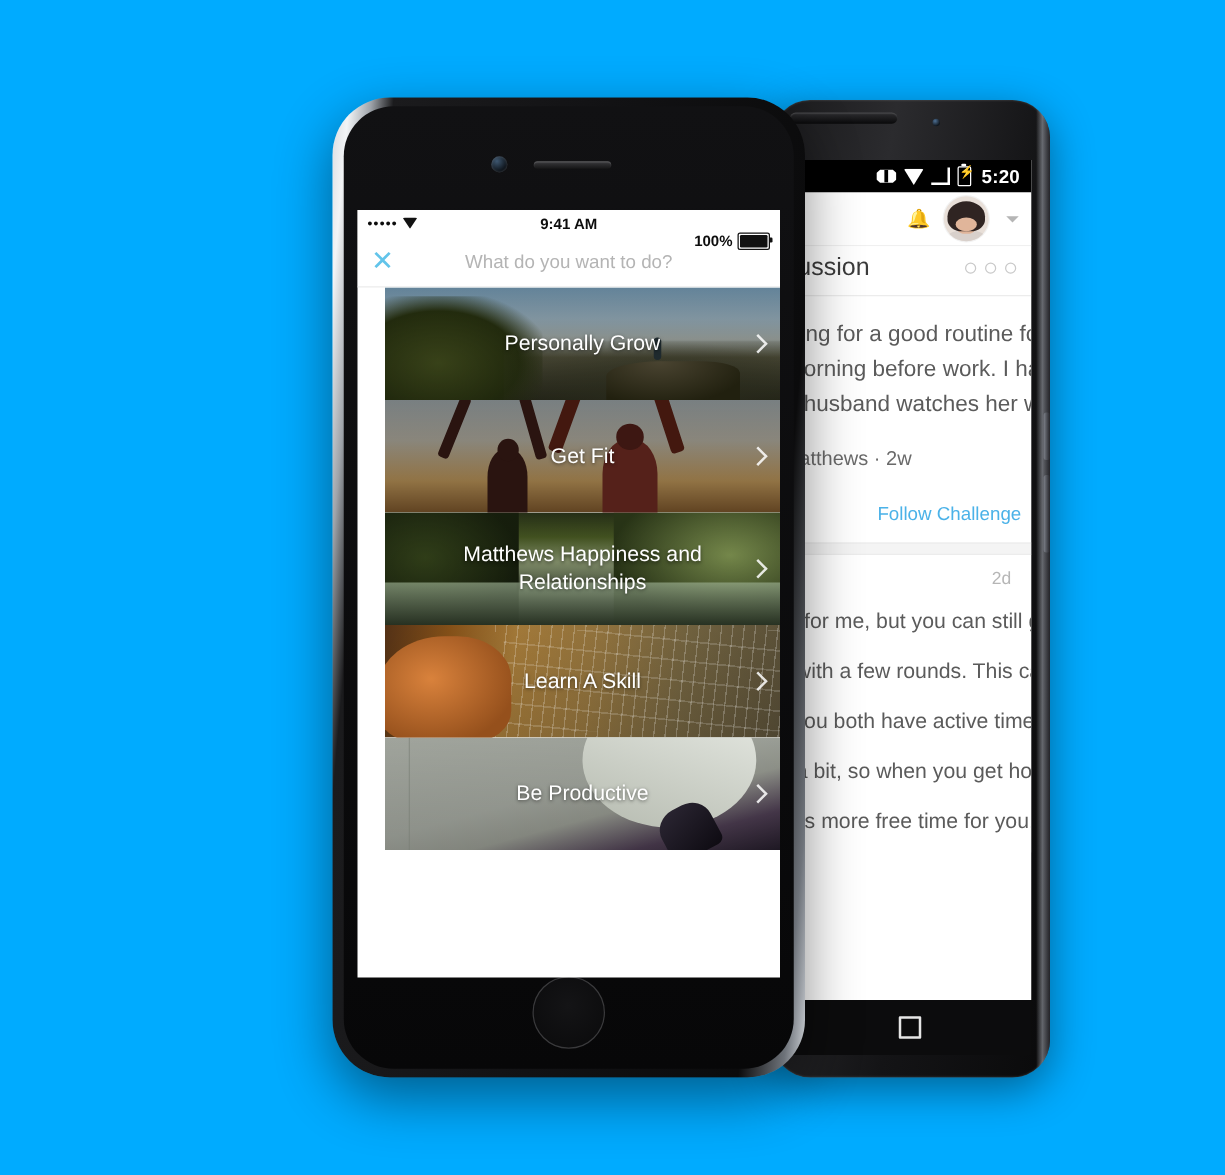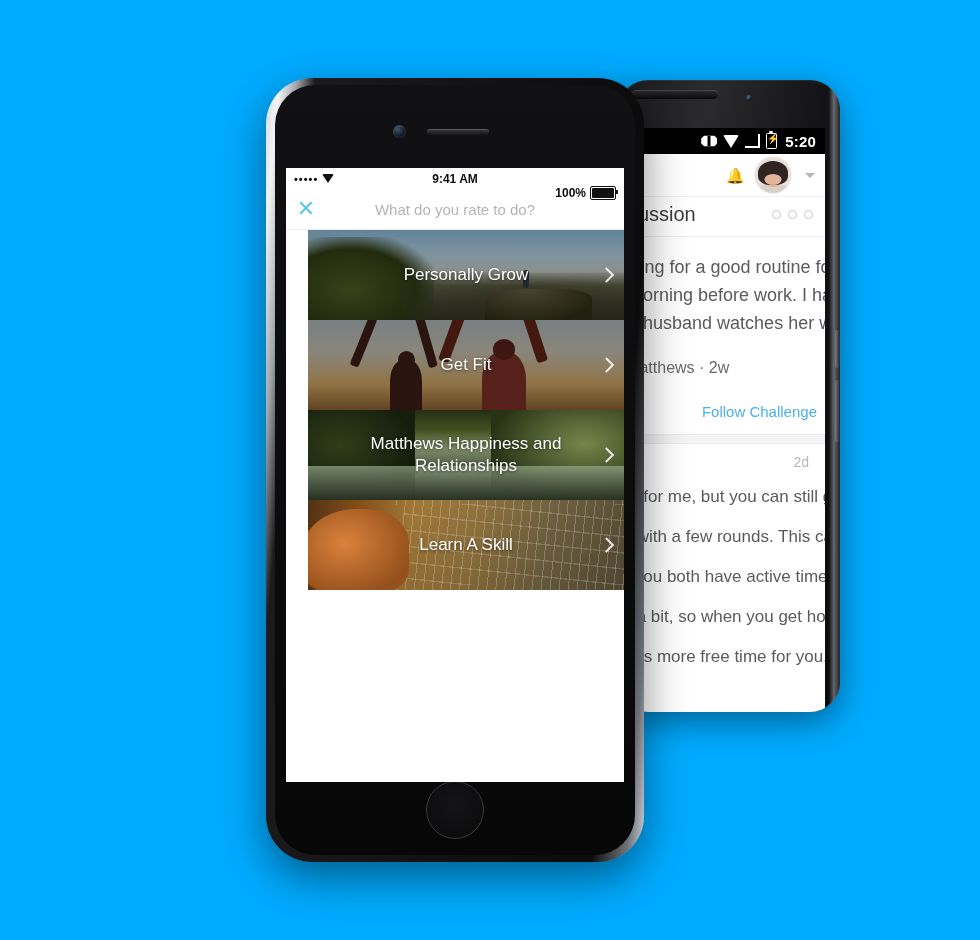--- a/index.html
+++ b/index.html
@@ -21,21 +21,21 @@
     background: #00abff;
     overflow: hidden;
   }
 
   
   .android-phone {
     position: absolute;
     left: 618px;
     top: 80px;
     width: 222px;
-    height: 632px;
+    height: 782px;
     border-radius: 30px;
     background: linear-gradient(100deg, #1a1a1c 0%, #2b2b2e 28%, #141416 62%, #0a0a0b 100%);
     box-shadow: 0 10px 34px rgba(0,0,0,0.42), inset 0 0 2px rgba(255,255,255,0.25);
     overflow: hidden;
   }
   .android-bezel-sheen {
     position: absolute;
     right: 0; top: 0; bottom: 0;
     width: 11px;
     background: linear-gradient(90deg, rgba(255,255,255,0.02), rgba(170,175,185,0.55) 45%, rgba(35,35,40,0.9));
@@ -755,21 +755,21 @@
         <div class="ios-sb-right">
           <span>100%</span>
           <span class="ios-batt">
               <i></i>
             </span>
         </div>
       </div>
 
       <div class="ios-searchbar">
         <div class="close-x">✕</div>
-        <div class="search-placeholder">What do you rate to do?</div>
+        <div class="search-placeholder">What do you want to do?</div>
       </div>
 
       <div class="cards">
 
         <div class="card">
           <div class="photo ph-grow">
             <div class="grow-rock"></div>
             <div class="grow-person"></div>
           </div>
           <div class="scrim"></div>
@@ -806,19 +806,29 @@
           <div class="photo ph-skill">
             <div class="frets"></div>
             <div class="strings"></div>
             <div class="hand"></div>
           </div>
           <div class="scrim"></div>
           <div class="label">Learn A Skill</div>
           <div class="chev"></div>
         </div>
 
+        <div class="card">
+          <div class="photo ph-prod">
+            <div class="line"></div>
+            <div class="pagecurl"></div>
+            <div class="pen"></div>
+          </div>
+          <div class="scrim"></div>
+          <div class="label">Be Productive</div>
+          <div class="chev"></div>
+        </div>
 
 
       </div>
     </div>
   </div>
 
 </div>
 
 </body></html>

